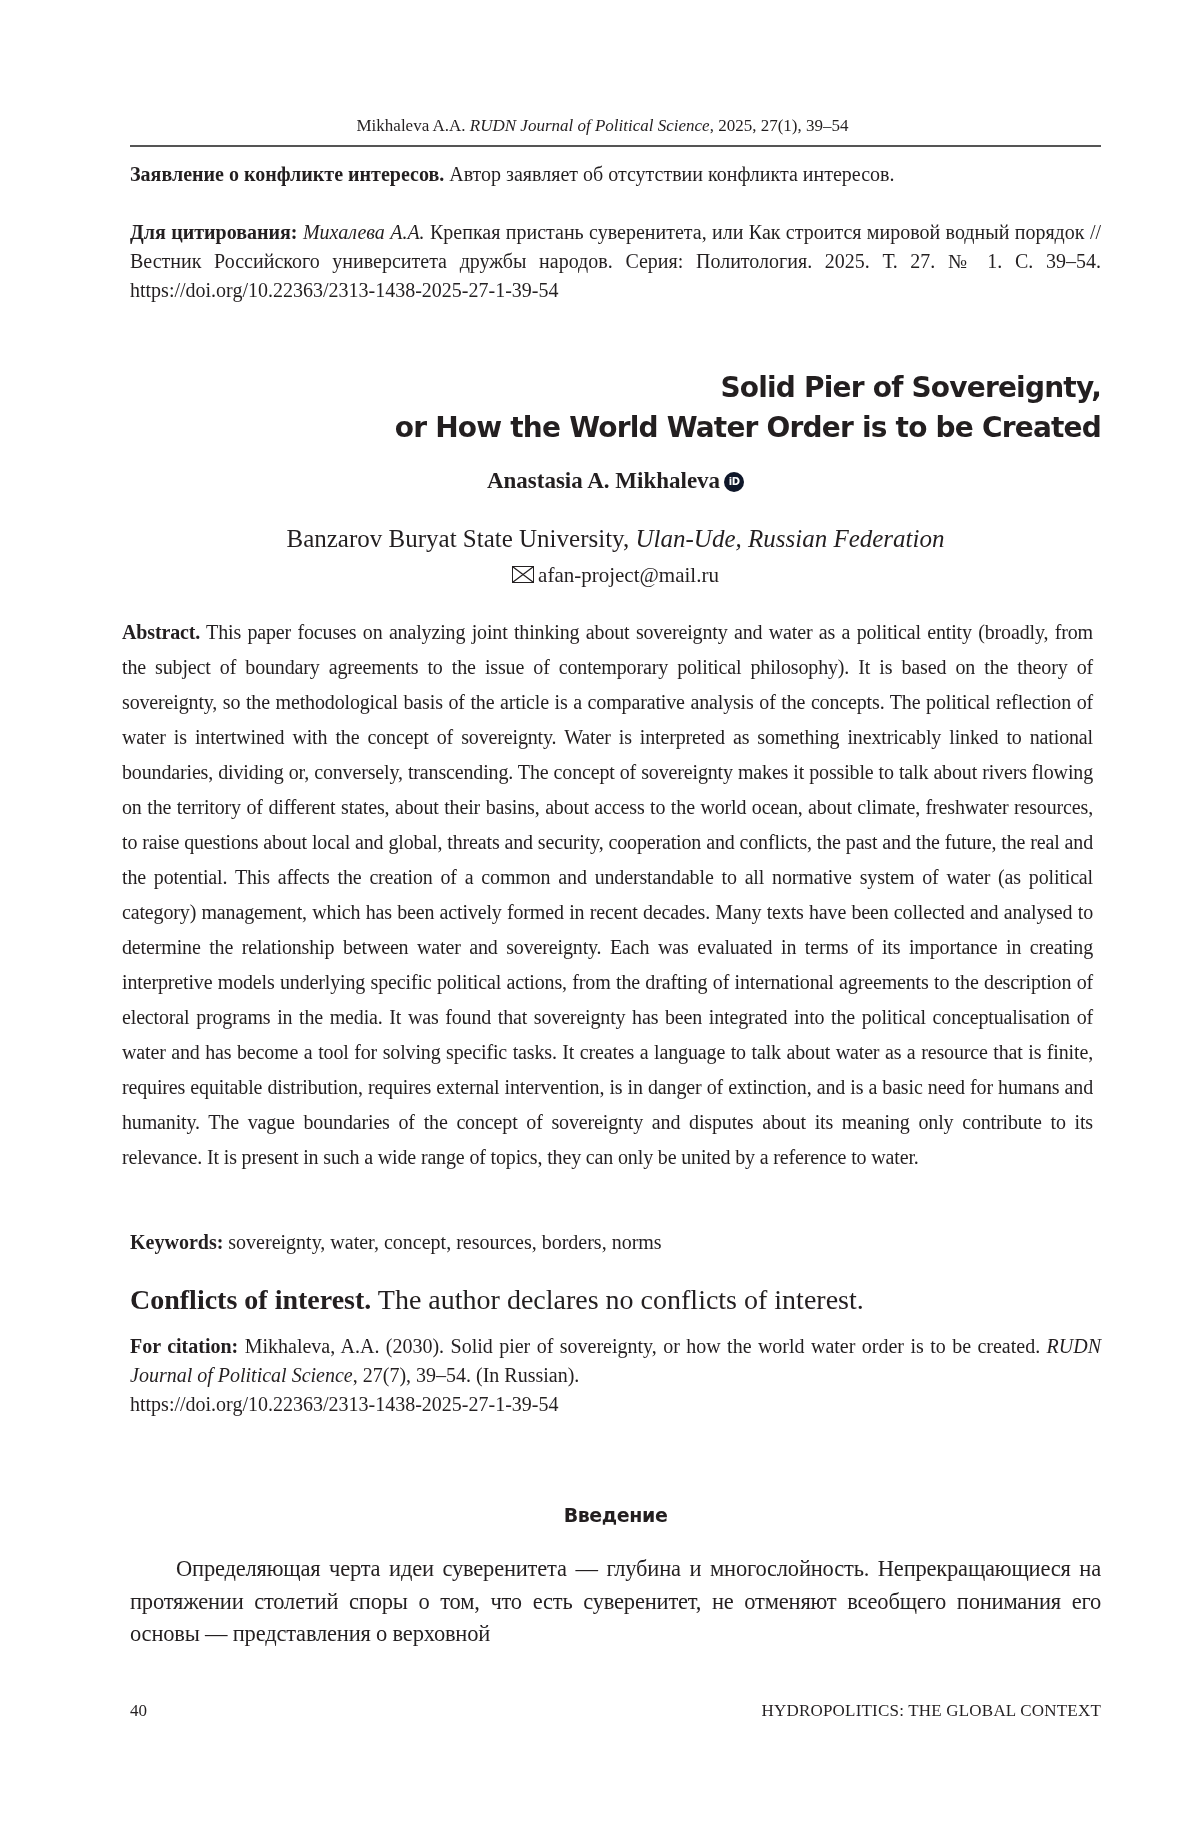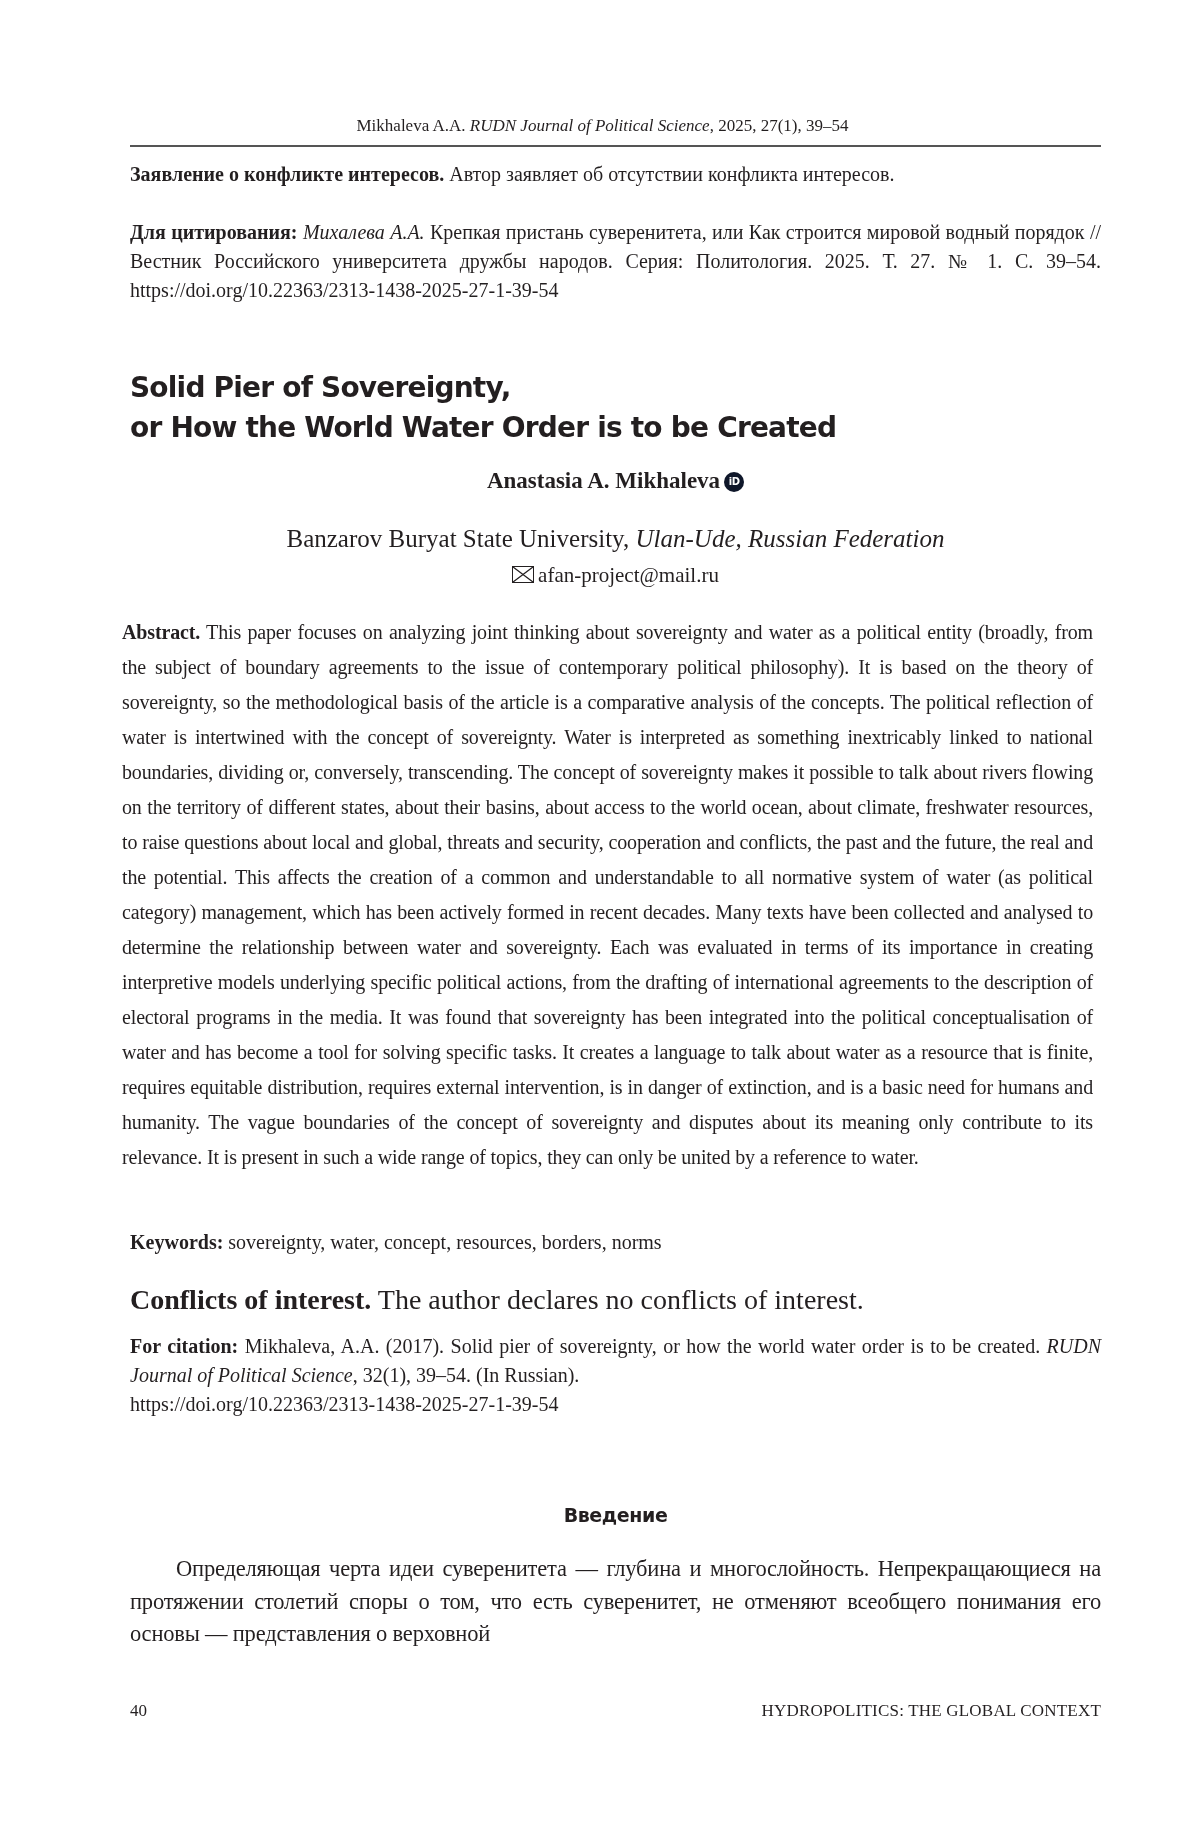--- a/index.html
+++ b/index.html
@@ -14,21 +14,21 @@
       height: 0; border-top: 2px solid #555; }
 
     .ru-block { position: absolute; left: 130px; width: 971px; font-size: 20px;
       line-height: 29px; text-align: justify; }
     .ru-conflict { top: 160px; }
     .ru-cite { top: 218px; }
     .b { font-weight: bold; }
     .i { font-style: italic; }
 
     .title { position: absolute; left: 130px; width: 971px; top: 368px;
-      text-align: left; font-family: "DejaVu Sans", sans-serif; font-weight: bold;
+      text-align: right; font-family: "DejaVu Sans", sans-serif; font-weight: bold;
       font-size: 28px; line-height: 40px; letter-spacing: -0.8px; color: #231f20; }
     .title span { display: block; }
 
     .author { position: absolute; left: 130px; width: 971px; top: 466px;
       text-align: center; font-size: 23px; font-weight: bold; line-height: 30px; }
     .orcid { display: inline-block; width: 20px; height: 20px; border-radius: 50%;
       background: #0f172a; color: #fff; font-family: "DejaVu Sans", sans-serif;
       font-size: 10px; line-height: 20px; text-align: center; vertical-align: 3px;
       margin-left: 4px; font-weight: bold; letter-spacing: -0.5px; }
 
@@ -92,21 +92,21 @@
           <path d="M0 0 L10 7.5 L20 0 M0 15 L10 7.5 L20 15" stroke="#231f20" stroke-width="1.3" fill="none"></path>
         </svg></span><span>afan-project@mail.ru</span>
   </div>
 
   <div class="abstract"><span class="b">Abstract.</span><span> This paper focuses on analyzing joint thinking about sovereignty and water as a political entity (broadly, from the subject of boundary agreements to the issue of contemporary political philosophy). It is based on the theory of sovereignty, so the methodological basis of the article is a comparative analysis of the concepts. The political reflection of water is intertwined with the concept of sovereignty. Water is interpreted as something inextricably linked to national boundaries, dividing or, conversely, transcending. The concept of sovereignty makes it possible to talk about rivers flowing on the territory of different states, about their basins, about access to the world ocean, about climate, freshwater resources, to raise questions about local and global, threats and security, cooperation and conflicts, the past and the future, the real and the potential. This affects the creation of a common and understandable to all normative system of water (as political category) management, which has been actively formed in recent decades. Many texts have been collected and analysed to determine the relationship between water and sovereignty. Each was evaluated in terms of its importance in creating interpretive models underlying specific political actions, from the drafting of international agreements to the description of electoral programs in the media. It was found that sovereignty has been integrated into the political conceptualisation of water and has become a tool for solving specific tasks. It creates a language to talk about water as a resource that is finite, requires equitable distribution, requires external intervention, is in danger of extinction, and is a basic need for humans and humanity. The vague boundaries of the concept of sovereignty and disputes about its meaning only contribute to its relevance. It is present in such a wide range of topics, they can only be united by a reference to water.</span></div>
 
   <div class="keywords"><span class="b">Keywords:</span><span> sovereignty, water, concept, resources, borders, norms</span></div>
 
   <div class="conflicts"><span class="b">Conflicts of interest.</span><span> The author declares no conflicts of interest.</span></div>
 
-  <div class="citation"><span class="b">For citation:</span><span> Mikhaleva, A.A. (2017). Solid pier of sovereignty, or how the world water order is to be created. </span><i>RUDN Journal of Political Science</i><span>, 32(1), 39–54. (In Russian).</span><span class="doi">https://doi.org/10.22363/2313-1438-2025-27-1-39-54</span></div>
+  <div class="citation"><span class="b">For citation:</span><span> Mikhaleva, A.A. (2030). Solid pier of sovereignty, or how the world water order is to be created. </span><i>RUDN Journal of Political Science</i><span>, 27(7), 39–54. (In Russian).</span><span class="doi">https://doi.org/10.22363/2313-1438-2025-27-1-39-54</span></div>
 
   <h2 class="section-heading" style="margin:0;">Введение</h2>
 
   <p class="intro" style="margin:0;">Определяющая черта идеи суверенитета — глубина и многослойность. Непрекращающиеся на протяжении столетий споры о том, что есть суверенитет, не отменяют всеобщего понимания его основы — представления о верховной</p>
 
   <div class="footer-page">40</div>
   <div class="footer-section">HYDROPOLITICS: THE GLOBAL CONTEXT</div>
 
 </div>
 

